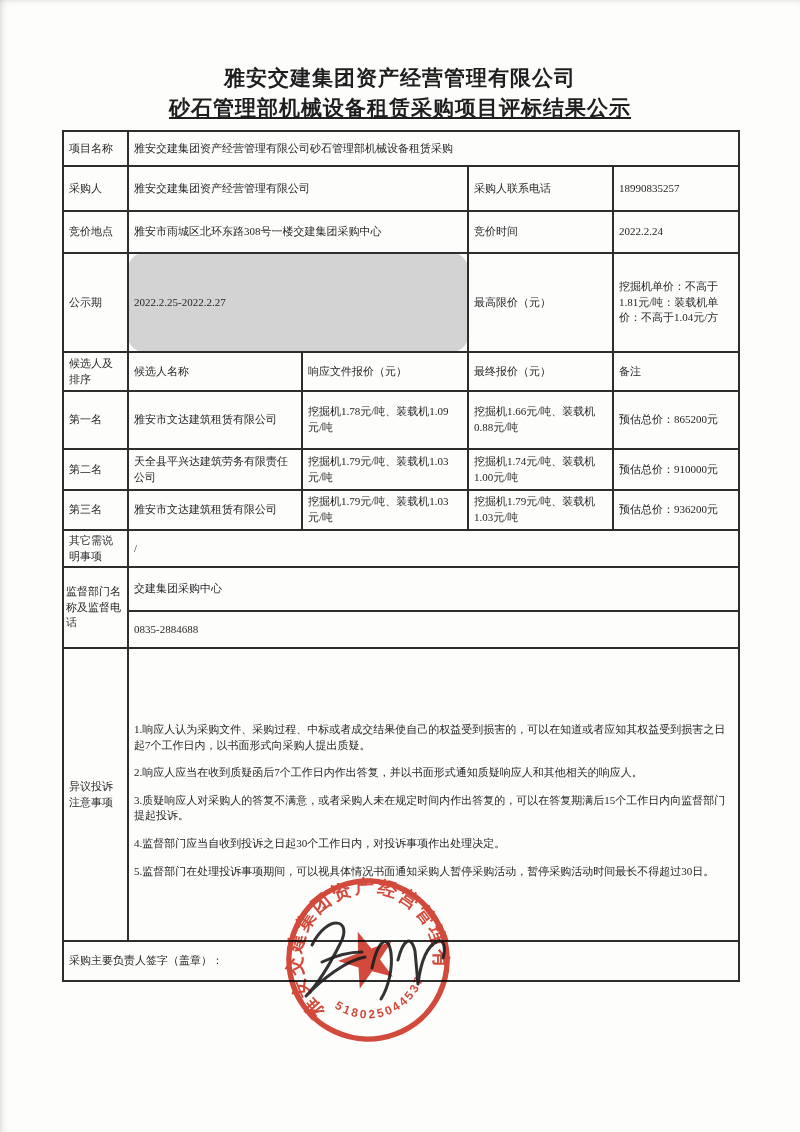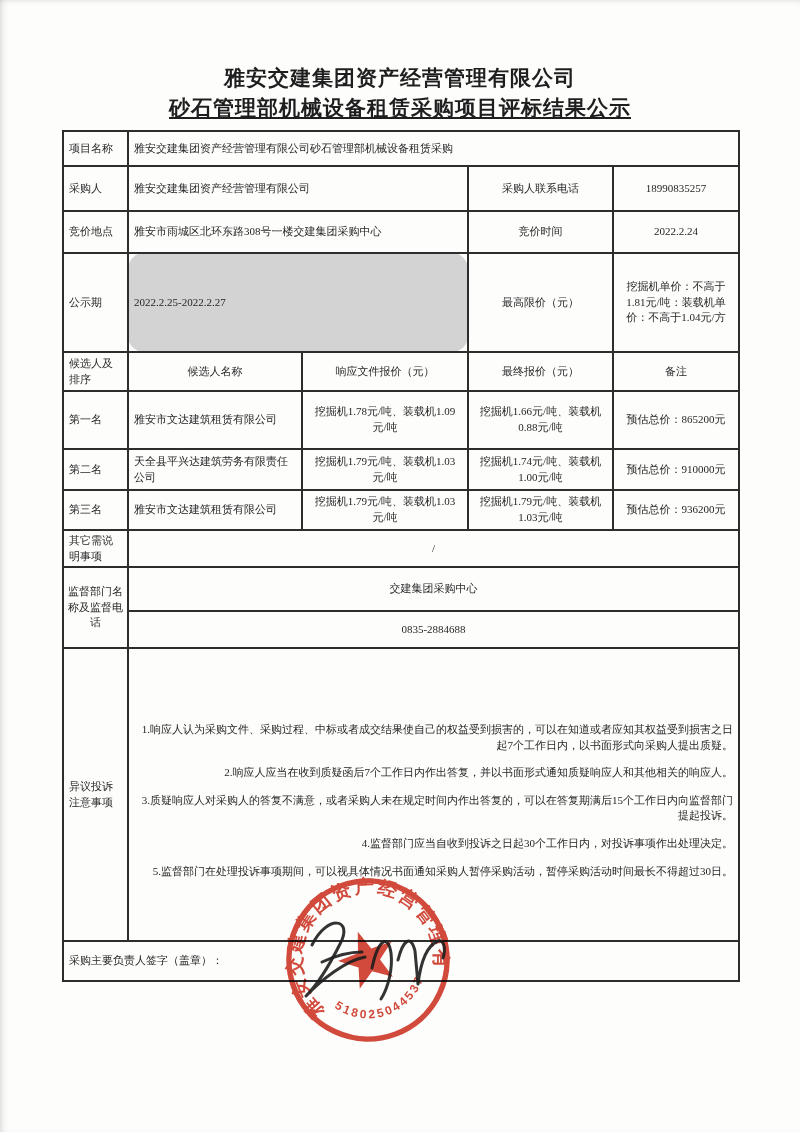--- a/index.html
+++ b/index.html
@@ -26,24 +26,24 @@
     border-collapse:collapse; table-layout:fixed;
     font-size:11px; color:var(--ink);
   }
   .doc-table td, .doc-table th {
     border:2px solid var(--border);
     padding:2px 5px; font-weight:normal; vertical-align:middle; line-height:1.42;
     overflow:hidden;
   }
   .lab { text-align:left; padding:2px 2px 2px 4px; }
   .l { text-align:left;border-radius:16px; }
-  .c { text-align:center; }
+  .c { }
   .gray { background:var(--highlight-gray); }
   .obj-cell { padding:10px 9px; }
-  .obj-line { text-align:right;margin-top:12px; }
+  .obj-line { text-align:left;margin-top:12px; }
   .sig-cell { padding-left:7px; }
 
   .seal-svg { position:absolute; left:266px; top:868px; width:204px; height:184px;
               mix-blend-mode:multiply; opacity:.92; }
   .seal-stroke { fill:none; stroke:var(--seal-red); }
   .seal-fill   { fill:var(--seal-red); }
   .seal-text   { font-family:"Liberation Sans", sans-serif; font-weight:bold; }
 
   .sig-svg { position:absolute; left:292px; top:900px; width:170px; height:115px; }
   .sig-svg path { fill:none; stroke:#1d1d1d; stroke-width:3; stroke-linecap:round; stroke-linejoin:round; opacity:.9; }

